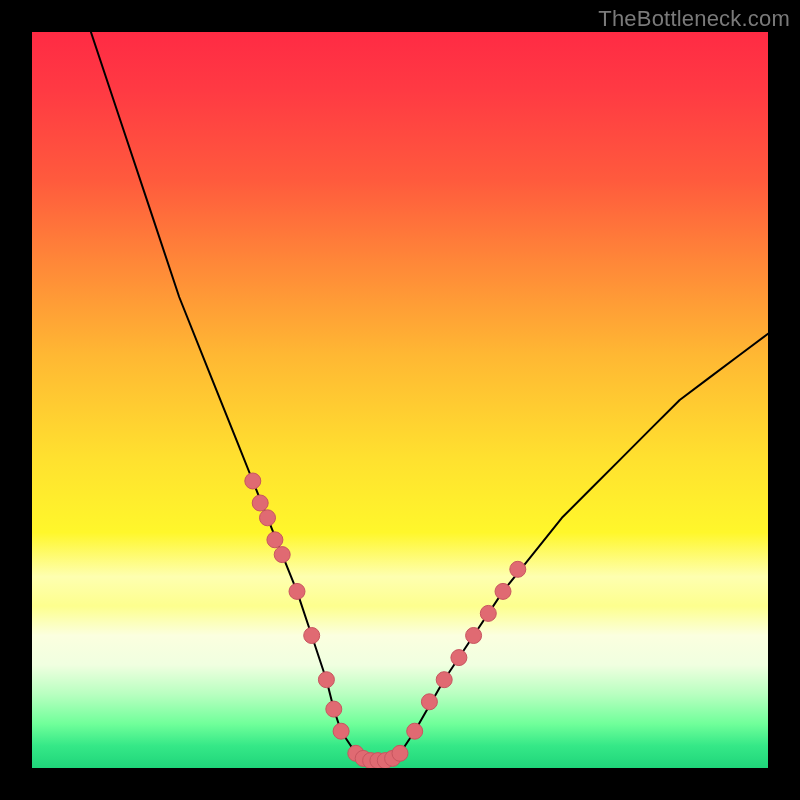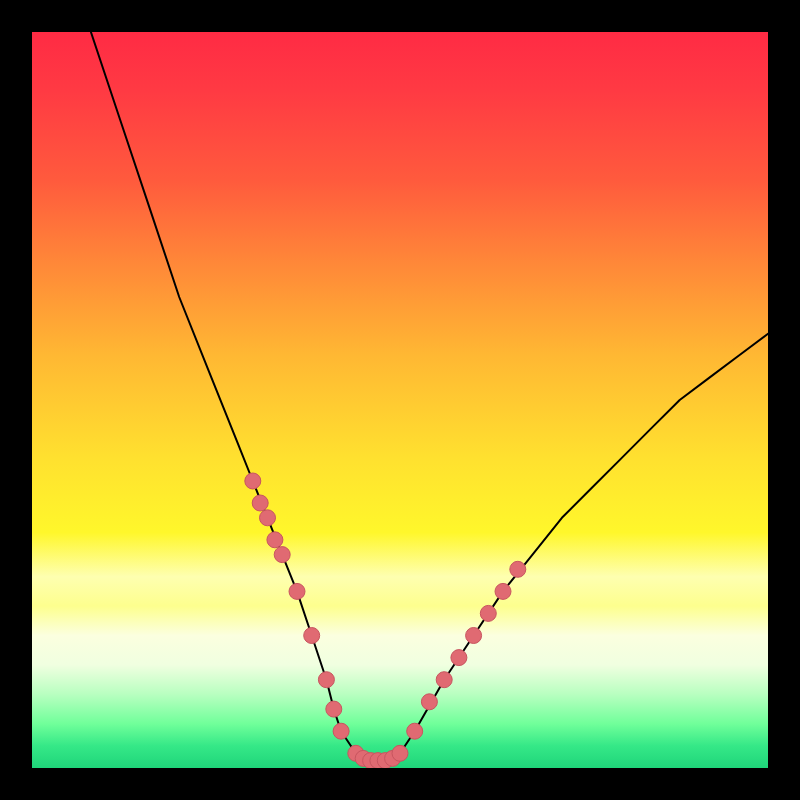--- a/index.html
+++ b/index.html
@@ -84,13 +84,14 @@
         <circle cx="485.8" cy="537.3" r="8" fill="#e06a72" stroke="#c8555f" stroke-width="1"></circle>
         <circle cx="323.8" cy="721.3" r="8" fill="#e06a72" stroke="#c8555f" stroke-width="1"></circle>
         <circle cx="331.2" cy="726.4" r="8" fill="#e06a72" stroke="#c8555f" stroke-width="1"></circle>
         <circle cx="338.6" cy="728.6" r="8" fill="#e06a72" stroke="#c8555f" stroke-width="1"></circle>
         <circle cx="345.9" cy="728.6" r="8" fill="#e06a72" stroke="#c8555f" stroke-width="1"></circle>
         <circle cx="353.3" cy="728.6" r="8" fill="#e06a72" stroke="#c8555f" stroke-width="1"></circle>
         <circle cx="360.6" cy="726.4" r="8" fill="#e06a72" stroke="#c8555f" stroke-width="1"></circle>
         <circle cx="368.0" cy="721.3" r="8" fill="#e06a72" stroke="#c8555f" stroke-width="1"></circle>
       </svg>
   </div>
+  <div class="watermark">TheBottleneck.com</div>
 </div>
 
 </body></html>

